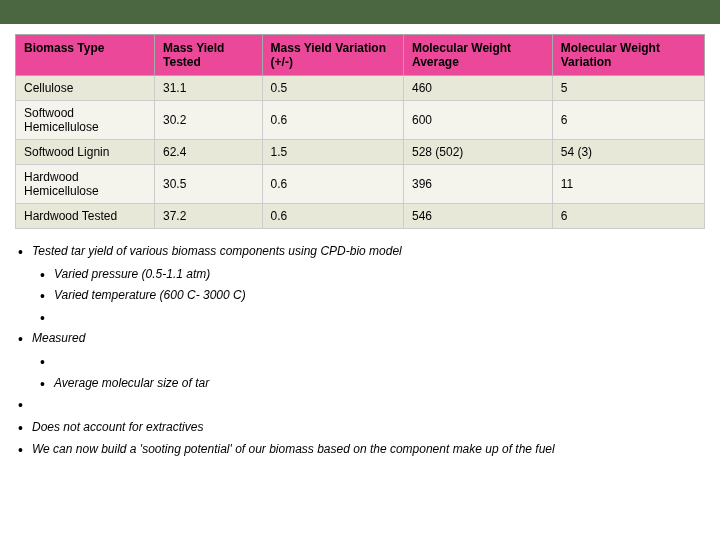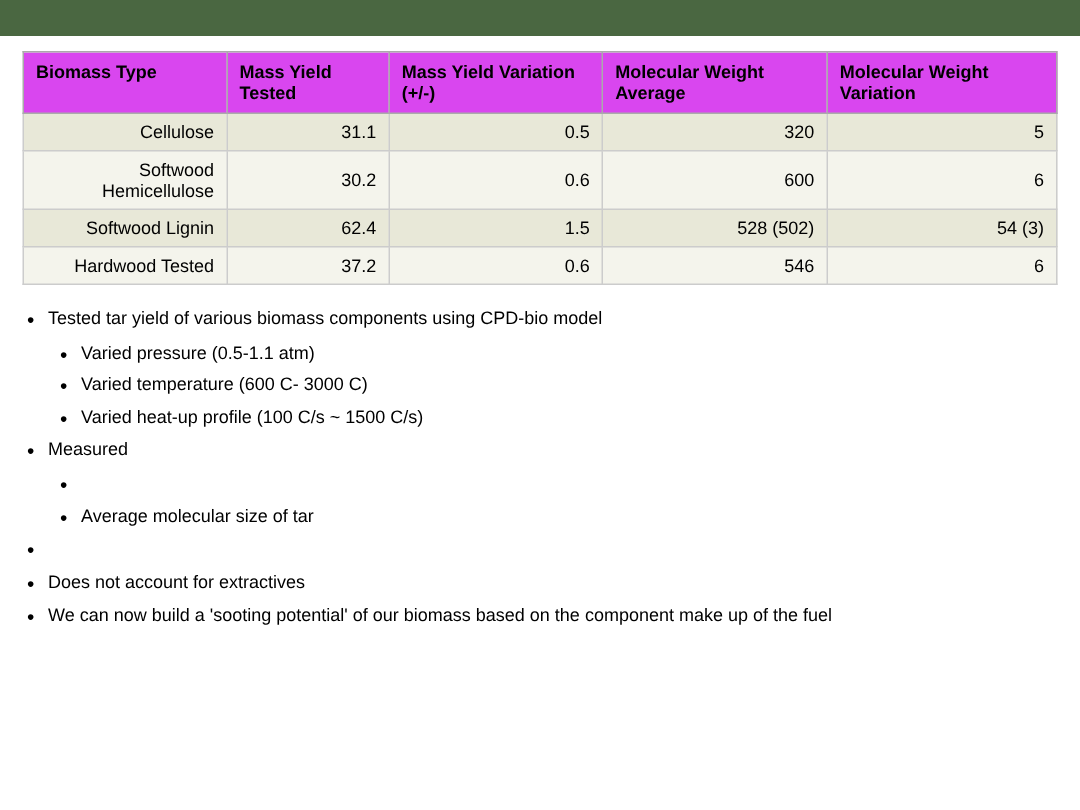--- a/index.html
+++ b/index.html
@@ -24,21 +24,21 @@
       padding: 10px 15px 6px 15px;
     }
 
     table {
       width: 100%;
       border-collapse: collapse;
       font-size: 12px;
     }
 
     thead tr {
-      background-color: #d946ef;
+      background-color: #ec4899;
     }
 
     thead th {
       padding: 6px 8px;
       text-align: left;
       font-weight: bold;
       border: 1px solid #aaa;
       vertical-align: top;
     }
 
@@ -47,21 +47,20 @@
     }
 
     tbody tr:nth-child(even) {
       background-color: #f4f4ec;
     }
 
     tbody td {
       padding: 5px 8px;
       border: 1px solid #ccc;
       font-size: 12px;
-      text-align: right;
     }
 
     .bullets-container {
       padding: 8px 18px 8px 18px;
       font-size: 12px;
     }
 
     .bullet-item {
       display: flex;
       align-items: flex-start;
@@ -69,20 +68,21 @@
     }
 
     .bullet-dot {
       min-width: 14px;
       font-size: 14px;
       line-height: 1.4;
     }
 
     .bullet-text {
       line-height: 1.4;
+      font-style: italic;
     }
 
     .sub-bullet-item {
       display: flex;
       align-items: flex-start;
       margin-left: 22px;
       margin-bottom: 2px;
     }
 
     .sub-bullet-dot {
@@ -105,36 +105,43 @@
         <th>Mass Yield Variation (+/-)</th>
         <th>Molecular Weight Average</th>
         <th>Molecular Weight Variation</th>
       </tr>
     </thead>
     <tbody id="table-body">
     <tr>
           <td>Cellulose</td>
           <td>31.1</td>
           <td>0.5</td>
-          <td>320</td>
+          <td>460</td>
           <td>5</td>
         </tr>
         <tr>
           <td>Softwood Hemicellulose</td>
           <td>30.2</td>
           <td>0.6</td>
           <td>600</td>
           <td>6</td>
         </tr>
         <tr>
           <td>Softwood Lignin</td>
           <td>62.4</td>
           <td>1.5</td>
           <td>528 (502)</td>
           <td>54 (3)</td>
+        </tr>
+        <tr>
+          <td>Hardwood Hemicellulose</td>
+          <td>30.5</td>
+          <td>0.6</td>
+          <td>396</td>
+          <td>11</td>
         </tr>
         <tr>
           <td>Hardwood Tested</td>
           <td>37.2</td>
           <td>0.6</td>
           <td>546</td>
           <td>6</td>
         </tr>
       </tbody>
   </table>
@@ -148,21 +155,20 @@
     <div class="sub-bullet-item">
       <span class="sub-bullet-dot">•</span>
       <span class="bullet-text">Varied pressure (0.5-1.1 atm)</span>
     </div>
     <div class="sub-bullet-item">
       <span class="sub-bullet-dot">•</span>
       <span class="bullet-text">Varied temperature (600 C- 3000 C)</span>
     </div>
     <div class="sub-bullet-item">
       <span class="sub-bullet-dot">•</span>
-      <span class="bullet-text">Varied heat-up profile (100 C/s ~ 1500 C/s)</span>
     </div>
     <div class="bullet-item">
       <span class="bullet-dot">•</span>
       <span class="bullet-text">Measured</span>
     </div>
     <div class="sub-bullet-item">
       <span class="sub-bullet-dot">•</span>
     </div>
     <div class="sub-bullet-item">
       <span class="sub-bullet-dot">•</span>

